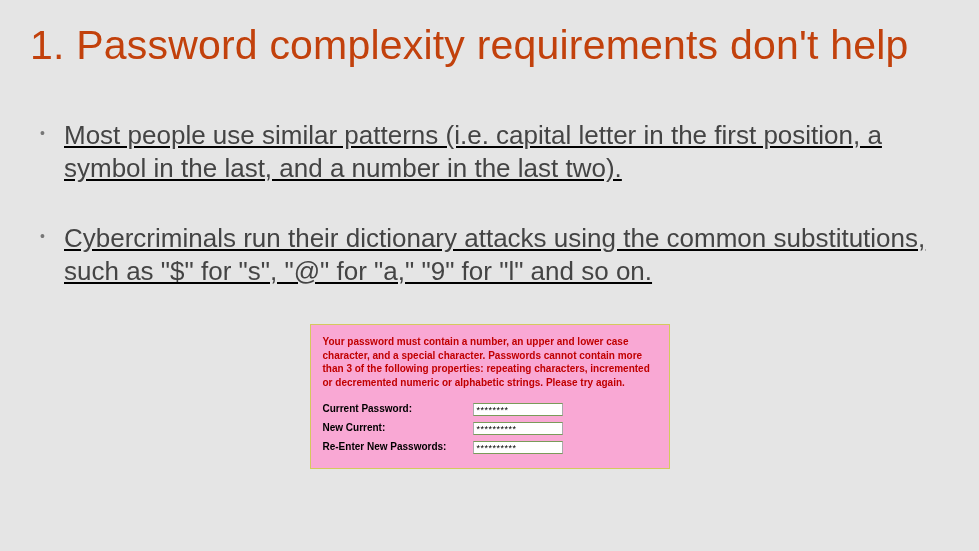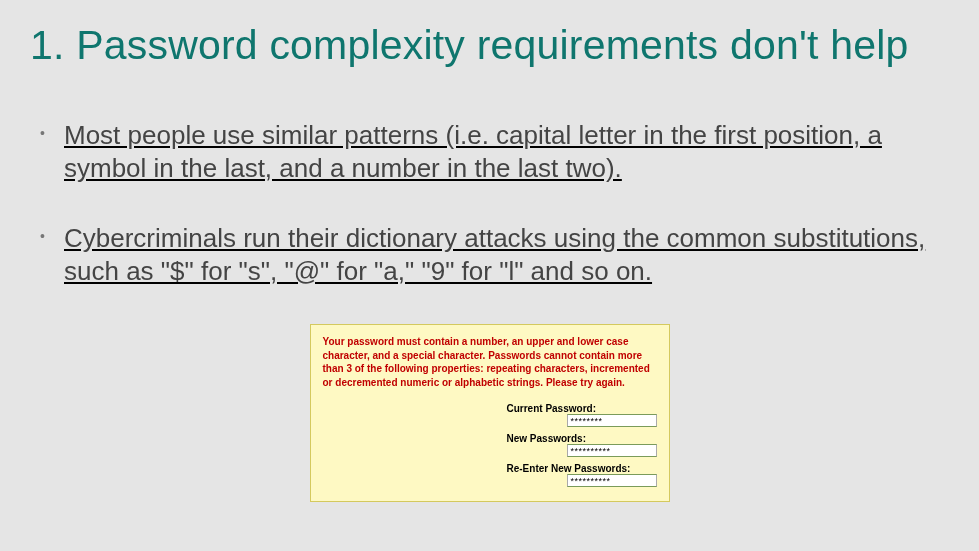--- a/index.html
+++ b/index.html
@@ -12,21 +12,21 @@
       height: 551px;
       background: #e5e5e5;
       font-family: "Segoe UI Light", "Segoe UI", Arial, sans-serif;
       overflow: hidden;
       position: relative;
     }
     .slide {
       padding: 22px 30px 30px 30px;
     }
     .title {
-      color: #0f766e;
+      color: #c2410c;
       font-size: 41px;
       font-weight: 300;
       letter-spacing: 0.2px;
       margin-bottom: 50px;
     }
     .bullets {
       list-style: none;
       padding-left: 28px;
       text-decoration: underline;
     }
@@ -43,37 +43,36 @@
       content: "•";
       position: absolute;
       left: -18px;
       top: 6px;
       font-size: 14px;
       color: #777;
     }
     .form-box {
       width: 360px;
       margin: 20px auto 0 auto;
-      background: #fef9c3;
+      background: #f9a8d4;
       border: 1px solid #d4c95e;
       padding: 10px 12px 8px 12px;
       font-family: Arial, sans-serif;
     }
     .error-msg {
       color: #c00000;
       font-size: 10px;
       font-weight: bold;
       line-height: 1.35;
       margin-bottom: 14px;
     }
     .form-row {
       display: flex;
-      align-items: flex-end;
+      align-items: flex-start;
       margin-bottom: 6px;
-      flex-direction: column;
     }
     .form-label {
       color: #000;
       font-size: 10px;
       font-weight: bold;
       width: 150px;
     }
     .pw-field {
       background: #fff;
       border: 1px solid #aaa;
@@ -102,21 +101,21 @@
 
   <div class="form-box">
     <div class="error-msg">Your password must contain a number, an upper and lower case character, and a special character. Passwords cannot contain more than 3 of the following properties: repeating characters, incremented or decremented numeric or alphabetic strings. Please try again.</div>
 
     <div class="form-row">
       <span class="form-label">Current Password:</span>
       <span class="pw-field">********</span>
     </div>
 
     <div class="form-row">
-      <span class="form-label">New Passwords:</span>
+      <span class="form-label">New Current:</span>
       <span class="pw-field">**********</span>
     </div>
 
     <div class="form-row">
       <span class="form-label">Re-Enter New Passwords:</span>
       <span class="pw-field">**********</span>
     </div>
   </div>
 </div>
 

